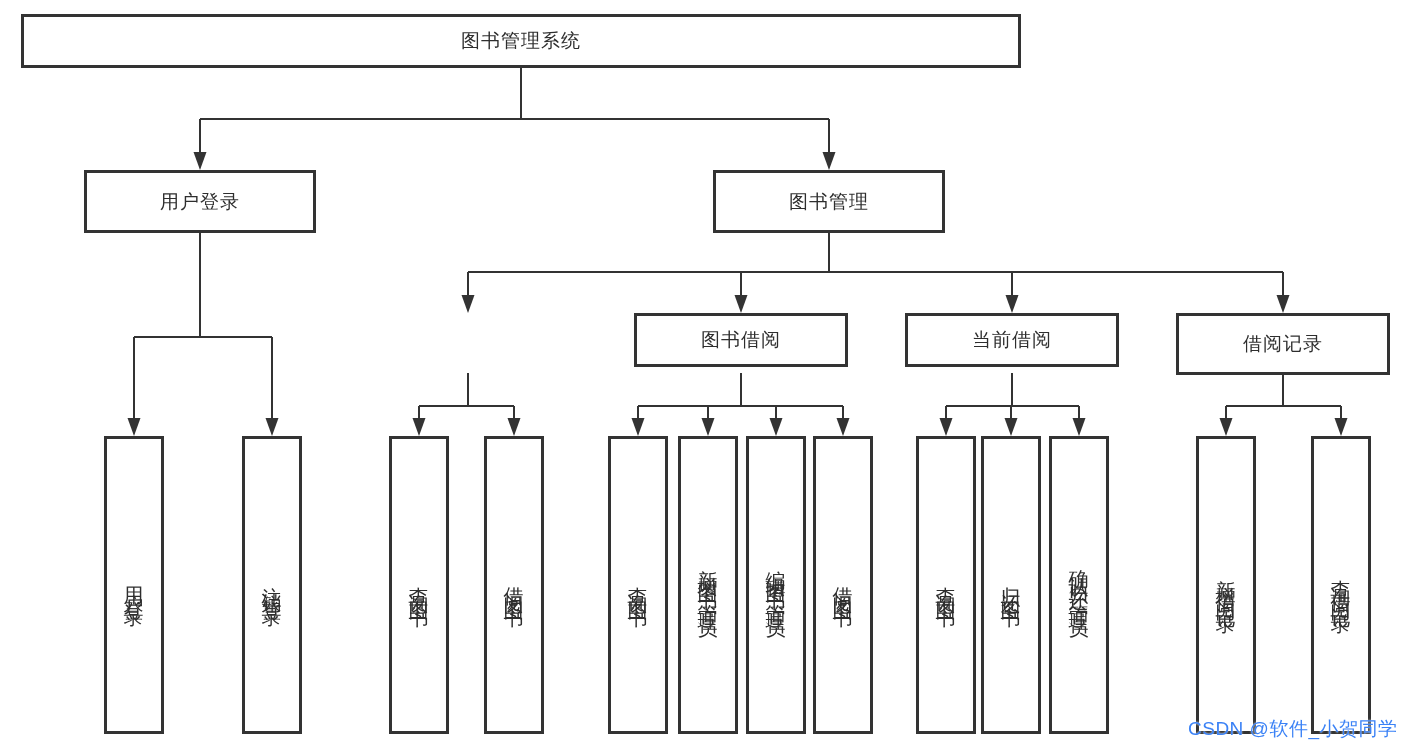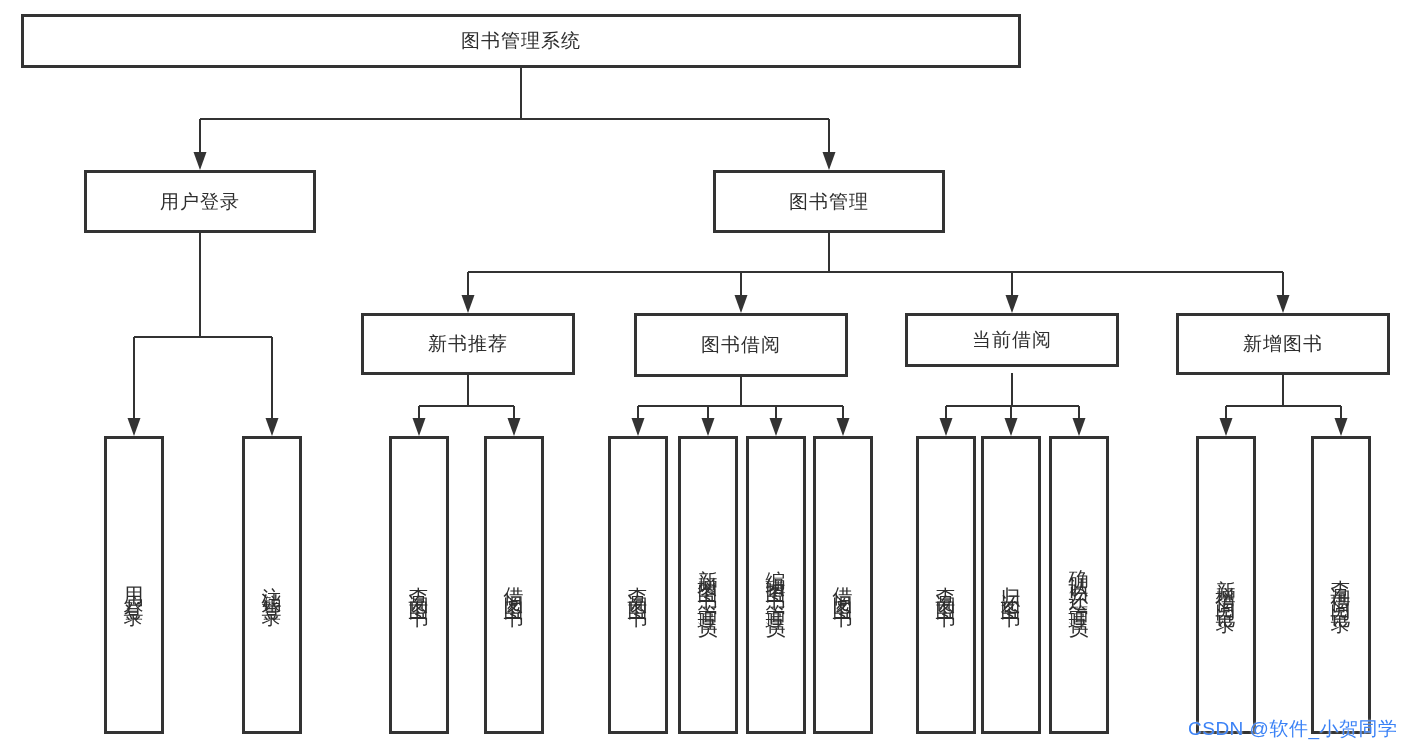--- a/index.html
+++ b/index.html
@@ -133,24 +133,23 @@
     <polygon points="1219.5,418 1232.5,418 1226,436"></polygon>
     <line x1="1341" y1="406" x2="1341" y2="420"></line>
     <polygon points="1334.5,418 1347.5,418 1341,436"></polygon>
   </svg>
 
   <div class="node h" style="left:21px;top:14px;width:1000px;height:54px">图书管理系统</div>
 
   <div class="node h" style="left:84px;top:170px;width:232px;height:63px">用户登录</div>
   <div class="node h" style="left:713px;top:170px;width:232px;height:63px">图书管理</div>
 
-  <div class="node h" style="left:361px;top:313px;width:214px;height:62px">新书推荐</div>
-  <div class="node h" style="left:634px;top:313px;width:214px;height:64px">图书借阅</div>
+  <div class="node h" style="left:634px;top:313px;width:214px;height:54px">图书借阅</div>
   <div class="node h" style="left:905px;top:313px;width:214px;height:54px">当前借阅</div>
-  <div class="node h" style="left:1176px;top:313px;width:214px;height:62px">新增图书</div>
+  <div class="node h" style="left:1176px;top:313px;width:214px;height:62px">借阅记录</div>
 
   <div class="node v" style="left:104px">用户登录</div>
   <div class="node v" style="left:242px">注销登录</div>
 
   <div class="node v" style="left:389px">查询图书</div>
   <div class="node v" style="left:484px">借阅图书</div>
 
   <div class="node v" style="left:608px">查询图书</div>
   <div class="node v" style="left:678px">新增图书（管理员）</div>
   <div class="node v" style="left:746px">编辑图书（管理员）</div>

